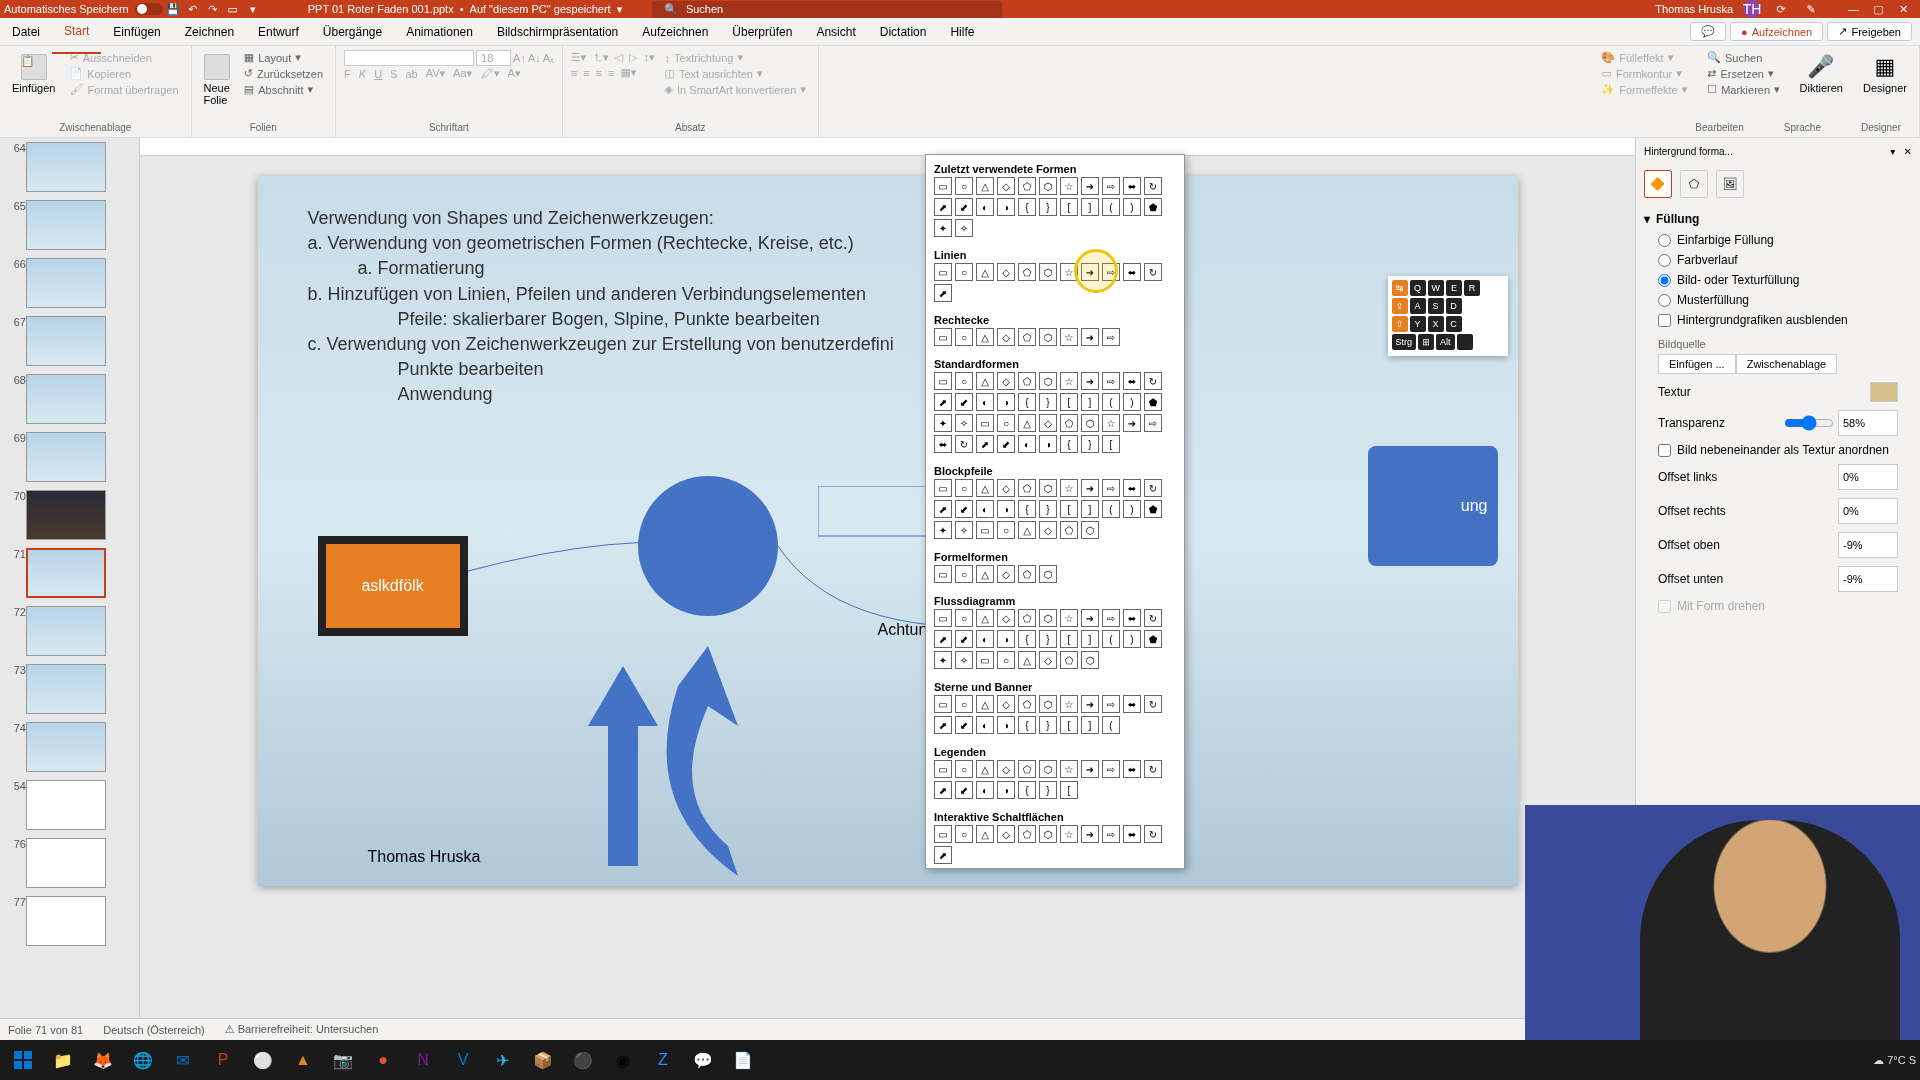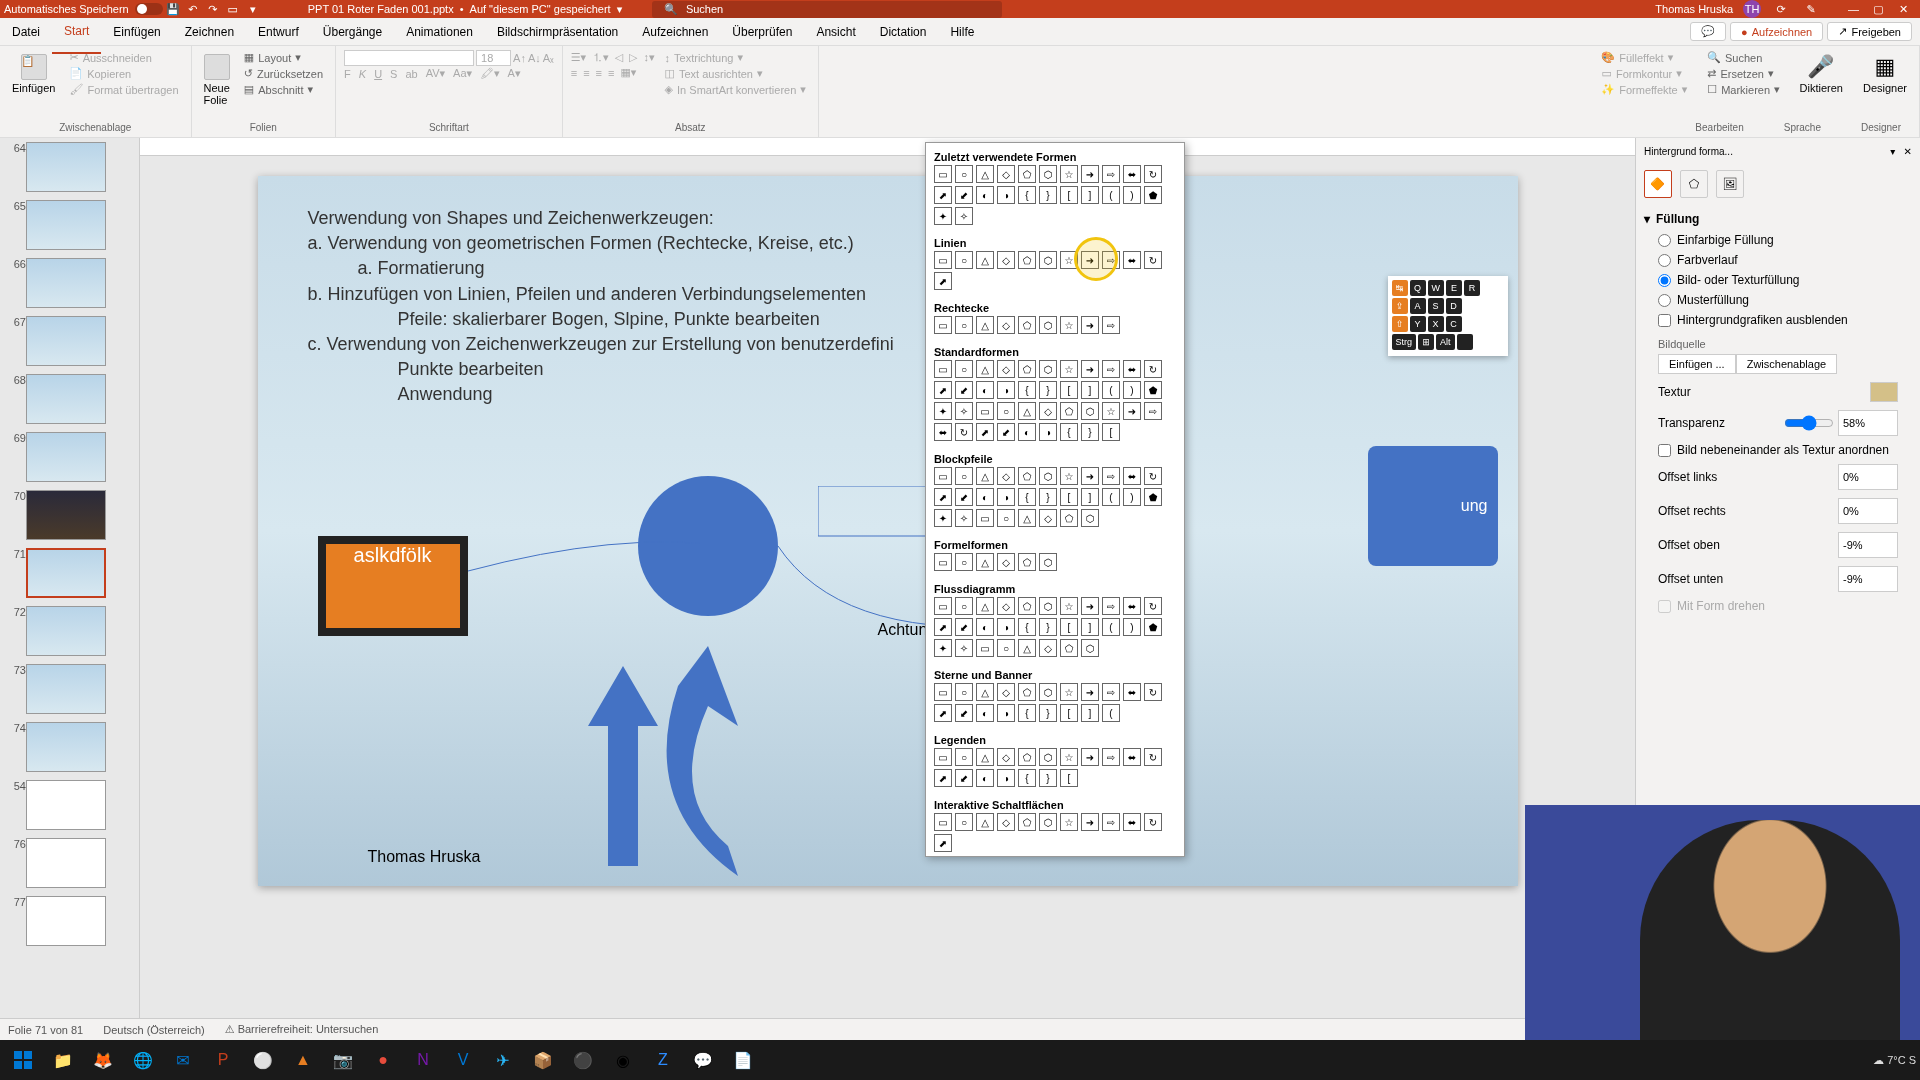--- a/index.html
+++ b/index.html
@@ -7,21 +7,21 @@
 
 
 .titlebar { background: #c43e1c; height: 18px; display: flex; align-items: center; color: white; font-size: 11px; padding: 0 4px; }
 .titlebar .autosave { display: flex; align-items: center; gap: 6px; }
 .titlebar .switch { width: 28px; height: 12px; background: rgba(0,0,0,0.2); border-radius: 6px; position: relative; }
 .titlebar .switch::after { content:''; position:absolute; width:10px; height:10px; background:white; border-radius:50%; top:1px; left:2px; }
 .titlebar .icon-btn { width: 20px; height: 18px; display: flex; align-items: center; justify-content: center; cursor: pointer; }
 .titlebar .filename { margin-left: 45px; display: flex; align-items: center; gap: 6px; }
 .titlebar .search { margin-left: 30px; background: #a33318; border-radius: 3px; padding: 2px 12px; width: 350px; display: flex; align-items: center; gap: 8px; }
 .titlebar .user { margin-left: auto; display: flex; align-items: center; gap: 10px; }
-.titlebar .avatar { width: 18px; height: 18px; background: #8e44ad; border-radius: 50%; display: flex; align-items: center; justify-content: center; font-size: 11px; }
+.titlebar .avatar { width: 18px; height: 18px; background: #8e44ad; border-radius: 50%; display: flex; align-items: center; justify-content: center; font-size: 14px; }
 .titlebar .win-btns { display: flex; margin-left: 10px; }
 .titlebar .win-btns > div { width: 25px; text-align: center; cursor: pointer; }
 
 
 .ribbon-tabs { background: #f3f2f1; height: 28px; display: flex; align-items: center; font-size: 12px; border-bottom: 1px solid #ddd; }
 .ribbon-tabs .tab { padding: 0 12px; height: 44px; display: flex; align-items: center; cursor: pointer; }
 .ribbon-tabs .tab.active { border-bottom: 2px solid #c43e1c; color: #c43e1c; }
 .ribbon-tabs .right-actions { margin-left: auto; display: flex; gap: 4px; padding-right: 8px; }
 .ribbon-tabs .action-btn { border: 1px solid #ccc; border-radius: 3px; padding: 2px 10px; font-size: 11px; background: white; display: flex; align-items: center; gap: 4px; }
 .ribbon-tabs .aufz { color: #c43e1c; }
@@ -46,34 +46,34 @@
 .thumb-num { font-size: 11px; color: #555; width: 18px; text-align: right; }
 .thumb-slide { width: 80px; height: 50px; background: linear-gradient(#b8d4e8, #d8e8f0); border: 1px solid #999; }
 .thumb-slide.selected { border: 2px solid #c43e1c; }
 .thumb-slide.blank { background: white; }
 .thumb-slide.dark { background: linear-gradient(#2a2a3a,#4a3a2a); }
 
 .slide-area { flex: 1; background: #e8e8e8; position: relative; overflow: hidden; }
 .ruler-h { height: 18px; background: white; border-bottom: 1px solid #ccc; display: flex; align-items: center; font-size: 8px; color: #666; position: relative; }
 .slide-canvas { background: linear-gradient(#c8dce8 0%, #d8e8f0 50%, #b0c8d8 100%); width: 1260px; height: 710px; margin: 20px auto; position: relative; box-shadow: 0 2px 8px rgba(0,0,0,0.3); }
 .slide-text { position: absolute; top: 30px; left: 50px; font-size: 18px; color: #333; line-height: 1.4; }
-.orange-box { position: absolute; top: 360px; left: 60px; width: 150px; height: 100px; background: #e67e22; border: 8px solid #222; color: white; display: flex; justify-content: center; font-size: 20px; }
+.orange-box { position: absolute; top: 360px; left: 60px; width: 150px; height: 100px; background: #e67e22; border: 8px solid #222; color: white; display: flex; align-items: center; justify-content: center; font-size: 16px; }
 .blue-circle { position: absolute; top: 300px; left: 380px; width: 140px; height: 140px; background: #4472c4; border-radius: 50%; }
 .blue-arrow-up { position: absolute; top: 490px; left: 330px; }
 .blue-curve { position: absolute; top: 470px; left: 400px; }
 .achtung { position: absolute; top: 445px; left: 620px; font-size: 16px; }
 .author { position: absolute; bottom: 20px; left: 110px; font-size: 16px; }
 .blue-rect-right { position: absolute; top: 270px; right: 20px; width: 130px; height: 120px; background: #4472c4; border-radius: 8px; color: white; display: flex; align-items: center; justify-content: flex-end; padding-right: 10px; font-size: 16px; }
 .keyboard-overlay { position: absolute; top: 100px; right: 10px; width: 120px; background: white; padding: 4px; box-shadow: 0 2px 6px rgba(0,0,0,0.3); }
 .kb-row { display: flex; gap: 2px; margin-bottom: 2px; }
 .kb-key { background: #222; color: white; font-size: 9px; padding: 3px 4px; border-radius: 2px; min-width: 16px; text-align: center; }
 .kb-key.orange { background: #e67e22; }
 
 
-.shapes-dropdown { position: absolute; top: 4px; left: 785px; width: 260px; background: white; border: 1px solid #999; box-shadow: 2px 2px 8px rgba(0,0,0,0.3); z-index: 100; font-size: 11px; max-height: 800px; overflow-y: auto; }
+.shapes-dropdown { position: absolute; top: 16px; left: 785px; width: 260px; background: white; border: 1px solid #999; box-shadow: 2px 2px 8px rgba(0,0,0,0.3); z-index: 100; font-size: 11px; max-height: 800px; overflow-y: auto; }
 .shape-section { padding: 4px 8px; }
 .shape-section-title { font-weight: bold; font-size: 11px; margin: 4px 0 2px; }
 .shape-grid { display: flex; flex-wrap: wrap; gap: 3px; }
 .shape-cell { width: 18px; height: 18px; border: 1px solid #666; display: flex; align-items: center; justify-content: center; font-size: 10px; cursor: pointer; background: white; }
 .highlight-circle { position: absolute; top: 94px; left: 148px; width: 44px; height: 44px; border: 3px solid #f1c40f; border-radius: 50%; background: rgba(241,196,15,0.2); pointer-events: none; }
 
 
 .format-panel { width: 285px; background: #f3f2f1; border-left: 1px solid #ccc; padding: 8px; font-size: 12px; }
 .format-panel h3 { font-size: 10px; font-weight: normal; margin-bottom: 13px; display: flex; justify-content: space-between; align-items: center; }
 .format-panel .tabs { display: flex; gap: 8px; margin-bottom: 10px; }

